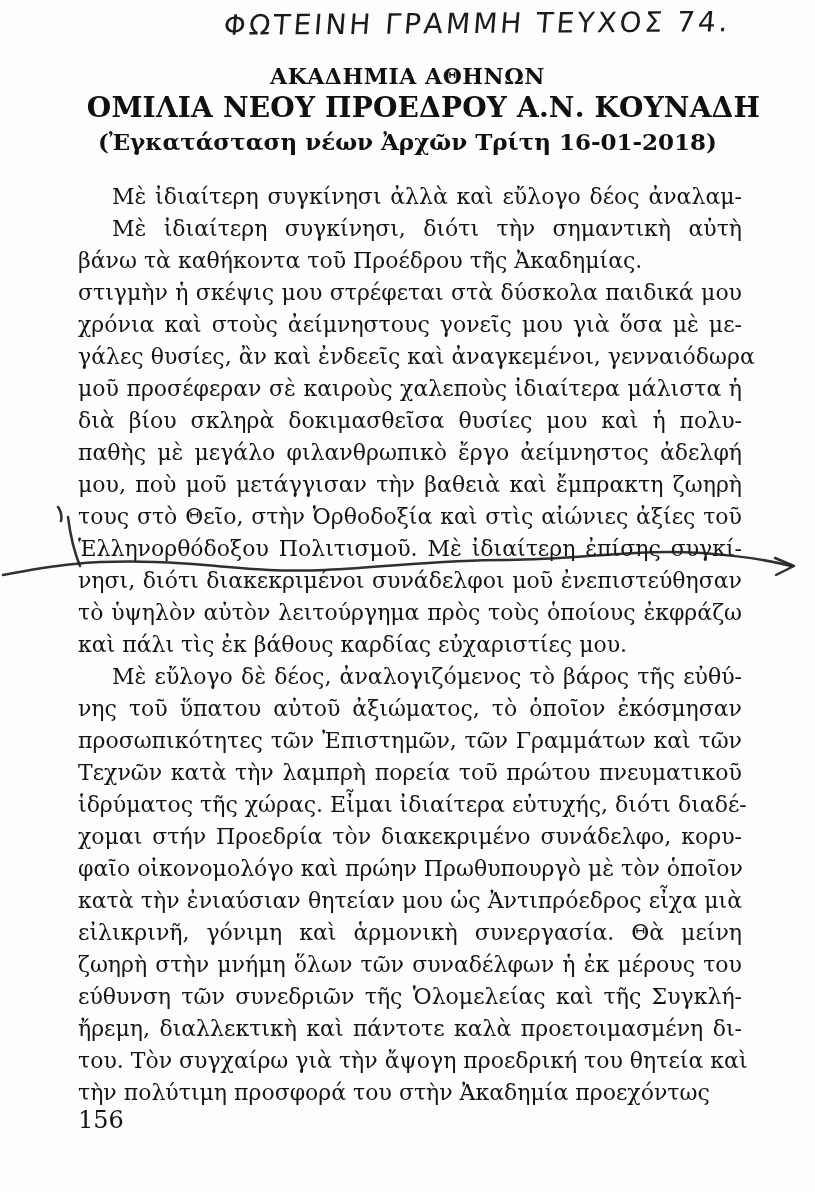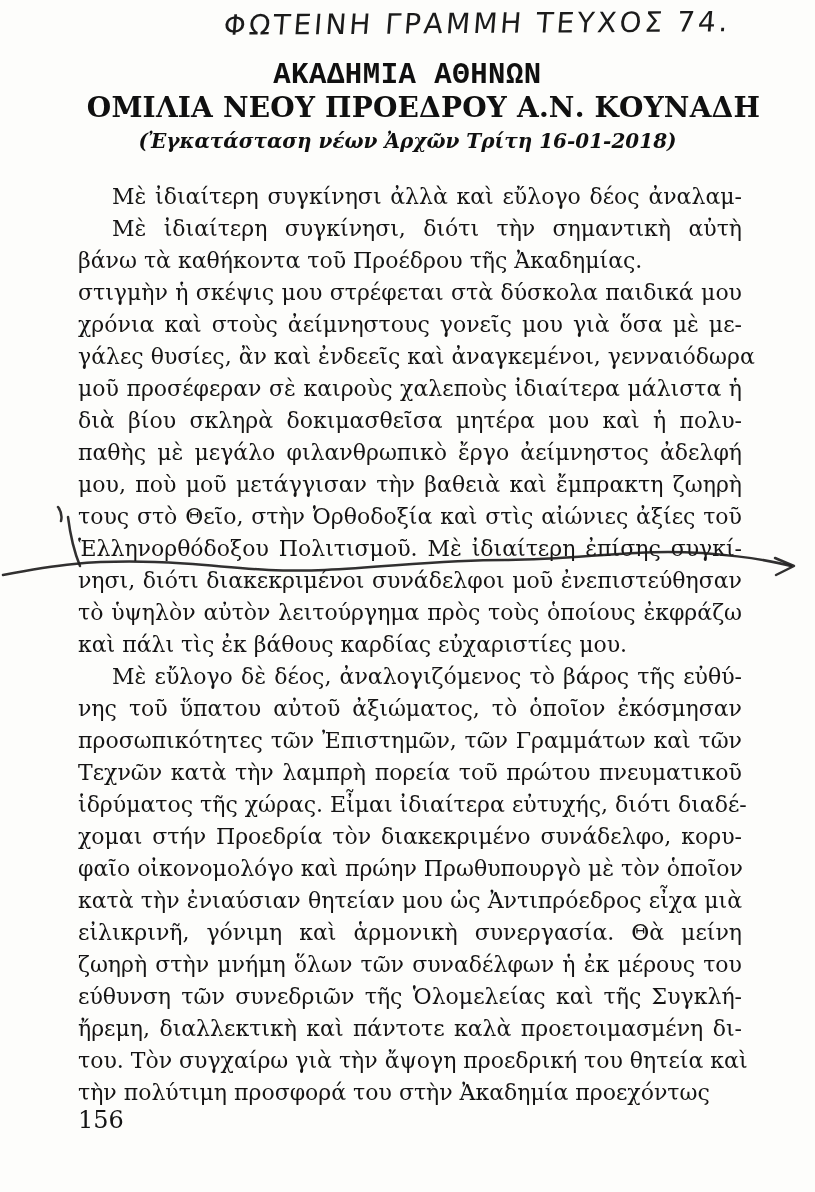--- a/index.html
+++ b/index.html
@@ -23,23 +23,23 @@
     white-space:nowrap;
   }
   .headings{
     position:absolute;
     top:62px;left:0;width:100%;
     text-align:center;
     font-family:"DejaVu Serif","Liberation Serif",serif;
     font-weight:bold;
     color:#101010;
   }
-  .h1{font-size:29px;line-height:28px;letter-spacing:0.5px;font-family:Liberation Mono, monospace;}
+  .h1{font-size:22px;line-height:28px;letter-spacing:0.5px;}
   .h2{font-size:28px;line-height:36px;letter-spacing:0.2px;padding-left:32px;}
-  .h3{font-size:20px;line-height:31px;font-style:italic;}
+  .h3{font-size:23px;line-height:31px;}
   .body-text{
     position:absolute;
     top:245px;left:78px;width:664px;
     font-family:"DejaVu Serif","Liberation Serif",serif;
     font-size:22px;
     color:#151414;
   }
   .body-text{top:181px;}
   .line{
     height:32px;
@@ -85,21 +85,21 @@
   </header>
 
   <main class="body-text" id="body-text">
       <div class="line indent">Μὲ ἰδιαίτερη συγκίνησι ἀλλὰ καὶ εὔλογο δέος ἀναλαμ-</div>
       <div class="line indent">Μὲ ἰδιαίτερη συγκίνησι, διότι τὴν σημαντικὴ αὐτὴ</div>
       <div class="line last">βάνω τὰ καθήκοντα τοῦ Προέδρου τῆς Ἀκαδημίας.</div>
       <div class="line">στιγμὴν ἡ σκέψις μου στρέφεται στὰ δύσκολα παιδικά μου</div>
       <div class="line">χρόνια καὶ στοὺς ἀείμνηστους γονεῖς μου γιὰ ὅσα μὲ με-</div>
       <div class="line">γάλες θυσίες, ἂν καὶ ἐνδεεῖς καὶ ἀναγκεμένοι, γενναιόδωρα</div>
       <div class="line">μοῦ προσέφεραν σὲ καιροὺς χαλεποὺς ἰδιαίτερα μάλιστα ἡ</div>
-      <div class="line">διὰ βίου σκληρὰ δοκιμασθεῖσα μητέρα μου καὶ ἡ πολυ-</div>
+      <div class="line">διὰ βίου σκληρὰ δοκιμασθεῖσα θυσίες μου καὶ ἡ πολυ-</div>
       <div class="line">παθὴς μὲ μεγάλο φιλανθρωπικὸ ἔργο ἀείμνηστος ἀδελφή</div>
       <div class="line">μου, ποὺ μοῦ μετάγγισαν τὴν βαθειὰ καὶ ἔμπρακτη ζωηρὴ</div>
       <div class="line">τους στὸ Θεῖο, στὴν Ὀρθοδοξία καὶ στὶς αἰώνιες ἀξίες τοῦ</div>
       <div class="line">Ἑλληνορθόδοξου Πολιτισμοῦ. Μὲ ἰδιαίτερη ἐπίσης συγκί-</div>
       <div class="line">νησι, διότι διακεκριμένοι συνάδελφοι μοῦ ἐνεπιστεύθησαν</div>
       <div class="line">τὸ ὑψηλὸν αὐτὸν λειτούργημα πρὸς τοὺς ὁποίους ἐκφράζω</div>
       <div class="line last">καὶ πάλι τὶς ἐκ βάθους καρδίας εὐχαριστίες μου.</div>
       <div class="line indent">Μὲ εὔλογο δὲ δέος, ἀναλογιζόμενος τὸ βάρος τῆς εὐθύ-</div>
       <div class="line">νης τοῦ ὕπατου αὐτοῦ ἀξιώματος, τὸ ὁποῖον ἐκόσμησαν</div>
       <div class="line">προσωπικότητες τῶν Ἐπιστημῶν, τῶν Γραμμάτων καὶ τῶν</div>

